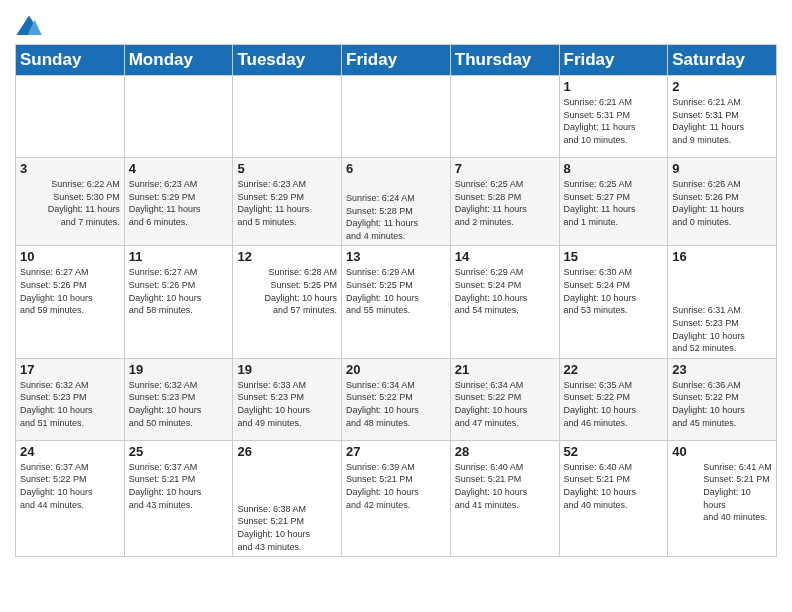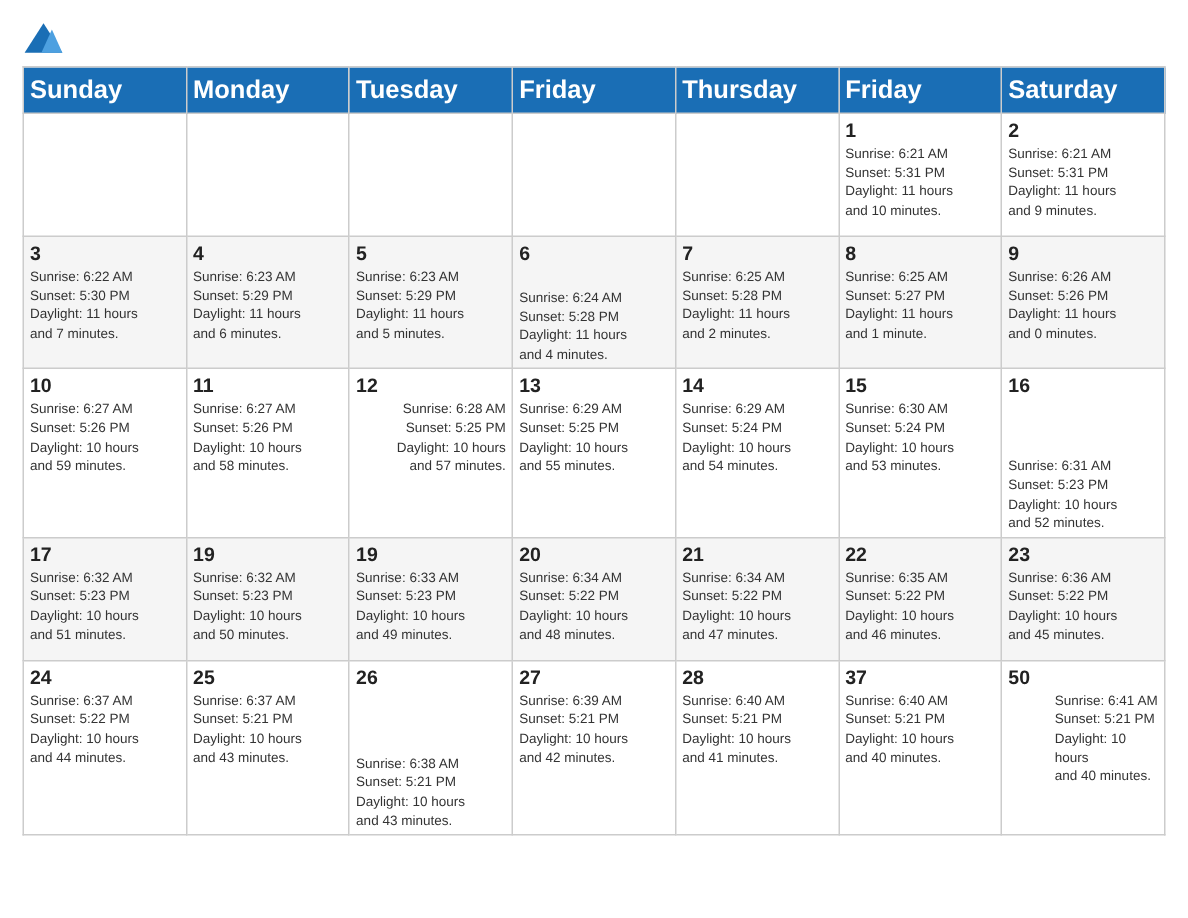--- a/index.html
+++ b/index.html
@@ -148,21 +148,21 @@
             <span class="day-number">2</span>
             <div class="day-info" style="white-space: pre-line;">Sunrise: 6:21 AM
 Sunset: 5:31 PM
 Daylight: 11 hours
 and 9 minutes.</div>
           </td>
         </tr>
         <tr>
           <td>
             <span class="day-number">3</span>
-            <div class="day-info" style="white-space: pre-line;">Sunrise: 6:22 AM
+            <div class="day-info" style="white-space: pre-line; text-align: right;">Sunrise: 6:22 AM
 Sunset: 5:30 PM
 Daylight: 11 hours
 and 7 minutes.</div>
           </td>
           <td>
             <span class="day-number">4</span>
             <div class="day-info" style="white-space: pre-line;">Sunrise: 6:23 AM
 Sunset: 5:29 PM
 Daylight: 11 hours
 and 6 minutes.</div>
@@ -335,28 +335,28 @@
 and 42 minutes.</div>
           </td>
           <td>
             <span class="day-number">28</span>
             <div class="day-info" style="white-space: pre-line;">Sunrise: 6:40 AM
 Sunset: 5:21 PM
 Daylight: 10 hours
 and 41 minutes.</div>
           </td>
           <td>
-            <span class="day-number">37</span>
+            <span class="day-number">52</span>
             <div class="day-info" style="white-space: pre-line;">Sunrise: 6:40 AM
 Sunset: 5:21 PM
 Daylight: 10 hours
 and 40 minutes.</div>
           </td>
           <td>
-            <span class="day-number">50</span>
+            <span class="day-number">40</span>
             <div class="day-info" style="white-space: pre-line; margin-left: 31px;">Sunrise: 6:41 AM
 Sunset: 5:21 PM
 Daylight: 10 hours
 and 40 minutes.</div>
           </td>
         </tr>
       </tbody>
   </table>
 </div>
 

